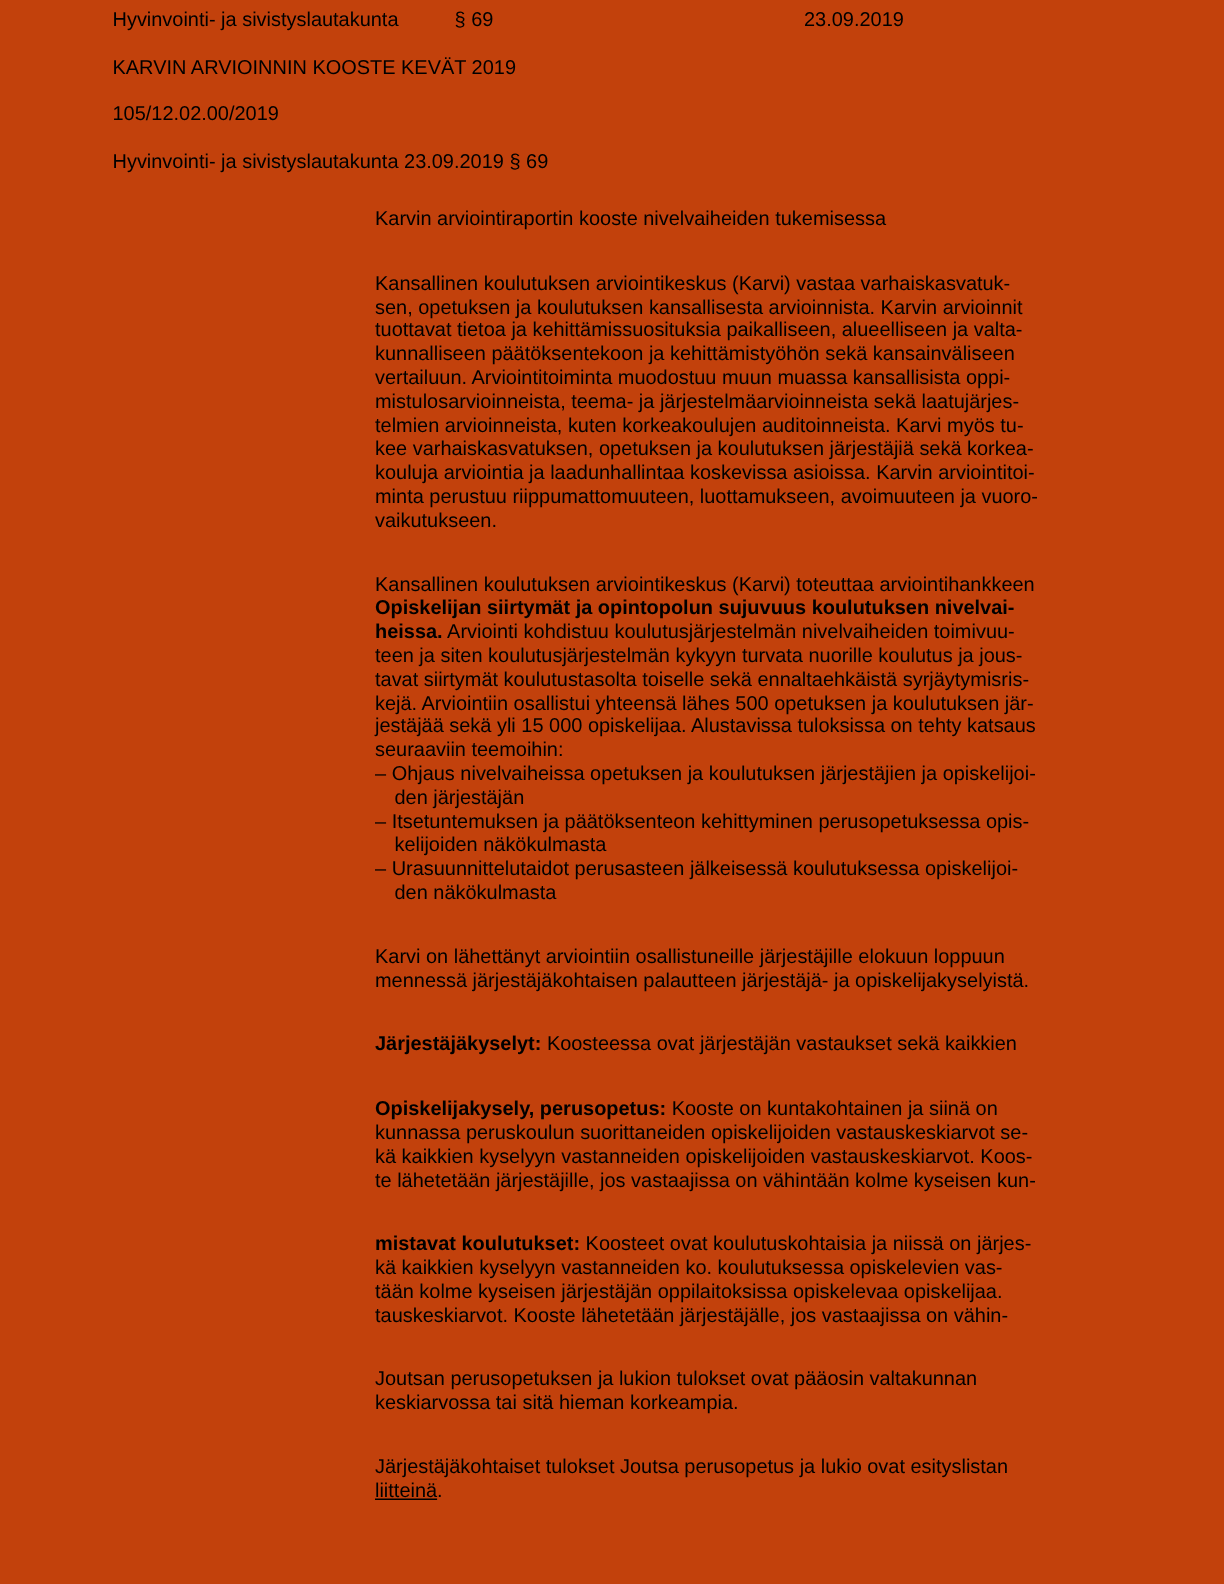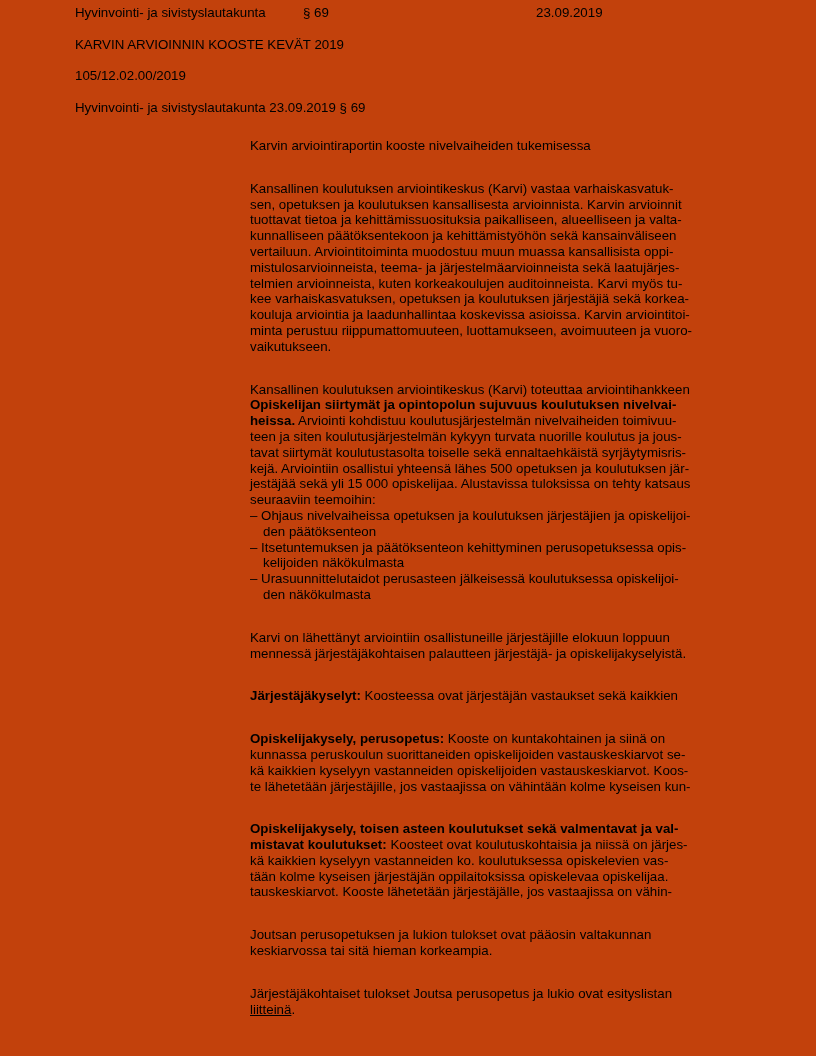--- a/index.html
+++ b/index.html
@@ -93,41 +93,40 @@
         <div class="line"><span class="seg-bold ">Opiskelijan siirtymät ja opintopolun sujuvuus koulutuksen nivelvai-</span></div>
         <div class="line"><span class="seg-bold ">heissa.</span><span class=""> Arviointi kohdistuu koulutusjärjestelmän nivelvaiheiden toimivuu-</span></div>
         <div class="line"><span class="">teen ja siten koulutusjärjestelmän kykyyn turvata nuorille koulutus ja jous-</span></div>
         <div class="line"><span class="">tavat siirtymät koulutustasolta toiselle sekä ennaltaehkäistä syrjäytymisris-</span></div>
         <div class="line"><span class="">kejä. Arviointiin osallistui yhteensä lähes 500 opetuksen ja koulutuksen jär-</span></div>
         <div class="line"><span class="">jestäjää sekä yli 15 000 opiskelijaa. Alustavissa tuloksissa on tehty katsaus</span></div>
         <div class="line"><span class="">seuraaviin teemoihin:</span></div>
       </div>
       <div class="block tight">
         <div class="line"><span class="">– Ohjaus nivelvaiheissa opetuksen ja koulutuksen järjestäjien ja opiskelijoi-</span></div>
-        <div class="line indent"><span class="">den päätöksenteon</span></div>
+        <div class="line indent"><span class="">den järjestäjän</span></div>
         <div class="line"><span class="">– Itsetuntemuksen ja päätöksenteon kehittyminen perusopetuksessa opis-</span></div>
         <div class="line indent"><span class="">kelijoiden näkökulmasta</span></div>
         <div class="line"><span class="">– Urasuunnittelutaidot perusasteen jälkeisessä koulutuksessa opiskelijoi-</span></div>
         <div class="line indent"><span class="">den näkökulmasta</span></div>
       </div>
       <div class="block">
         <div class="line"><span class="">Karvi on lähettänyt arviointiin osallistuneille järjestäjille elokuun loppuun</span></div>
         <div class="line"><span class="">mennessä järjestäjäkohtaisen palautteen järjestäjä- ja opiskelijakyselyistä.</span></div>
       </div>
       <div class="block">
         <div class="line"><span class="seg-bold ">Järjestäjäkyselyt:</span><span class=""> Koosteessa ovat järjestäjän vastaukset sekä kaikkien</span></div>
       </div>
       <div class="block">
         <div class="line"><span class="seg-bold ">Opiskelijakysely, perusopetus:</span><span class=""> Kooste on kuntakohtainen ja siinä on</span></div>
         <div class="line"><span class="">kunnassa peruskoulun suorittaneiden opiskelijoiden vastauskeskiarvot se-</span></div>
         <div class="line"><span class="">kä kaikkien kyselyyn vastanneiden opiskelijoiden vastauskeskiarvot. Koos-</span></div>
         <div class="line"><span class="">te lähetetään järjestäjille, jos vastaajissa on vähintään kolme kyseisen kun-</span></div>
       </div>
       <div class="block">
-        <div class="line"><span class="seg-bold ">Opiskelijakysely, toisen asteen koulutukset sekä valmentavat ja val-</span></div>
         <div class="line"><span class="seg-bold ">mistavat koulutukset:</span><span class=""> Koosteet ovat koulutuskohtaisia ja niissä on järjes-</span></div>
         <div class="line"><span class="">kä kaikkien kyselyyn vastanneiden ko. koulutuksessa opiskelevien vas-</span></div>
         <div class="line"><span class="">tään kolme kyseisen järjestäjän oppilaitoksissa opiskelevaa opiskelijaa.</span></div>
         <div class="line"><span class="">tauskeskiarvot. Kooste lähetetään järjestäjälle, jos vastaajissa on vähin-</span></div>
       </div>
       <div class="block">
         <div class="line"><span class="">Joutsan perusopetuksen ja lukion tulokset ovat pääosin valtakunnan</span></div>
         <div class="line"><span class="">keskiarvossa tai sitä hieman korkeampia.</span></div>
       </div>
       <div class="block">

